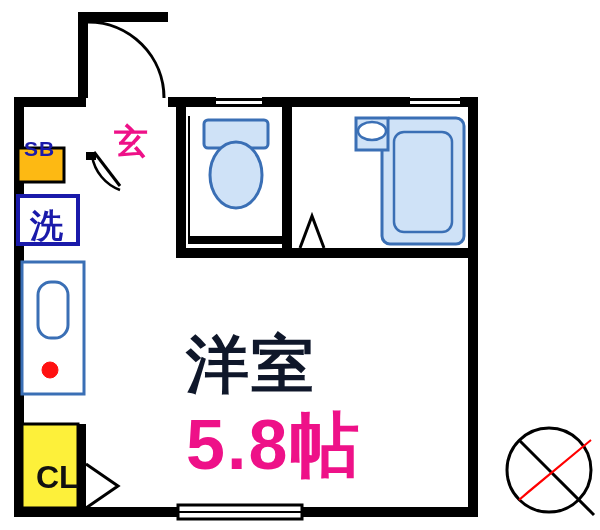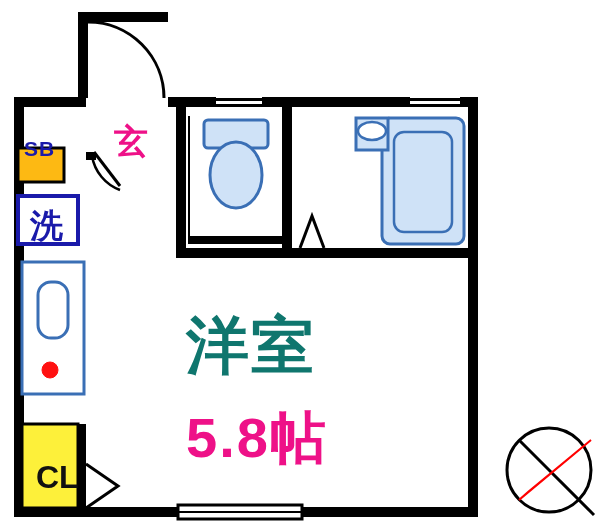--- a/index.html
+++ b/index.html
@@ -49,29 +49,29 @@
     color: #1a1aaa;
   }
   #label-cl {
     left: 36px;
     top: 461px;
     font-size: 32px;
     color: #111111;
   }
   #label-room-name {
     left: 186px;
-    top: 314px;
+    top: 333px;
     font-size: 63px;
-    color: #0f766e;
+    color: #0f172a;
     letter-spacing: 2px;
   }
   #label-room-size {
     left: 186px;
     top: 410px;
-    font-size: 56px;
+    font-size: 70px;
     color: #ee1188;
     letter-spacing: 2px;
   }
 </style>
 </head>
 <body>
 
 <svg id="floorplan" viewBox="0 0 600 530" xmlns="http://www.w3.org/2000/svg">
 
   <rect x="0" y="0" width="600" height="530" fill="#ffffff"></rect>

